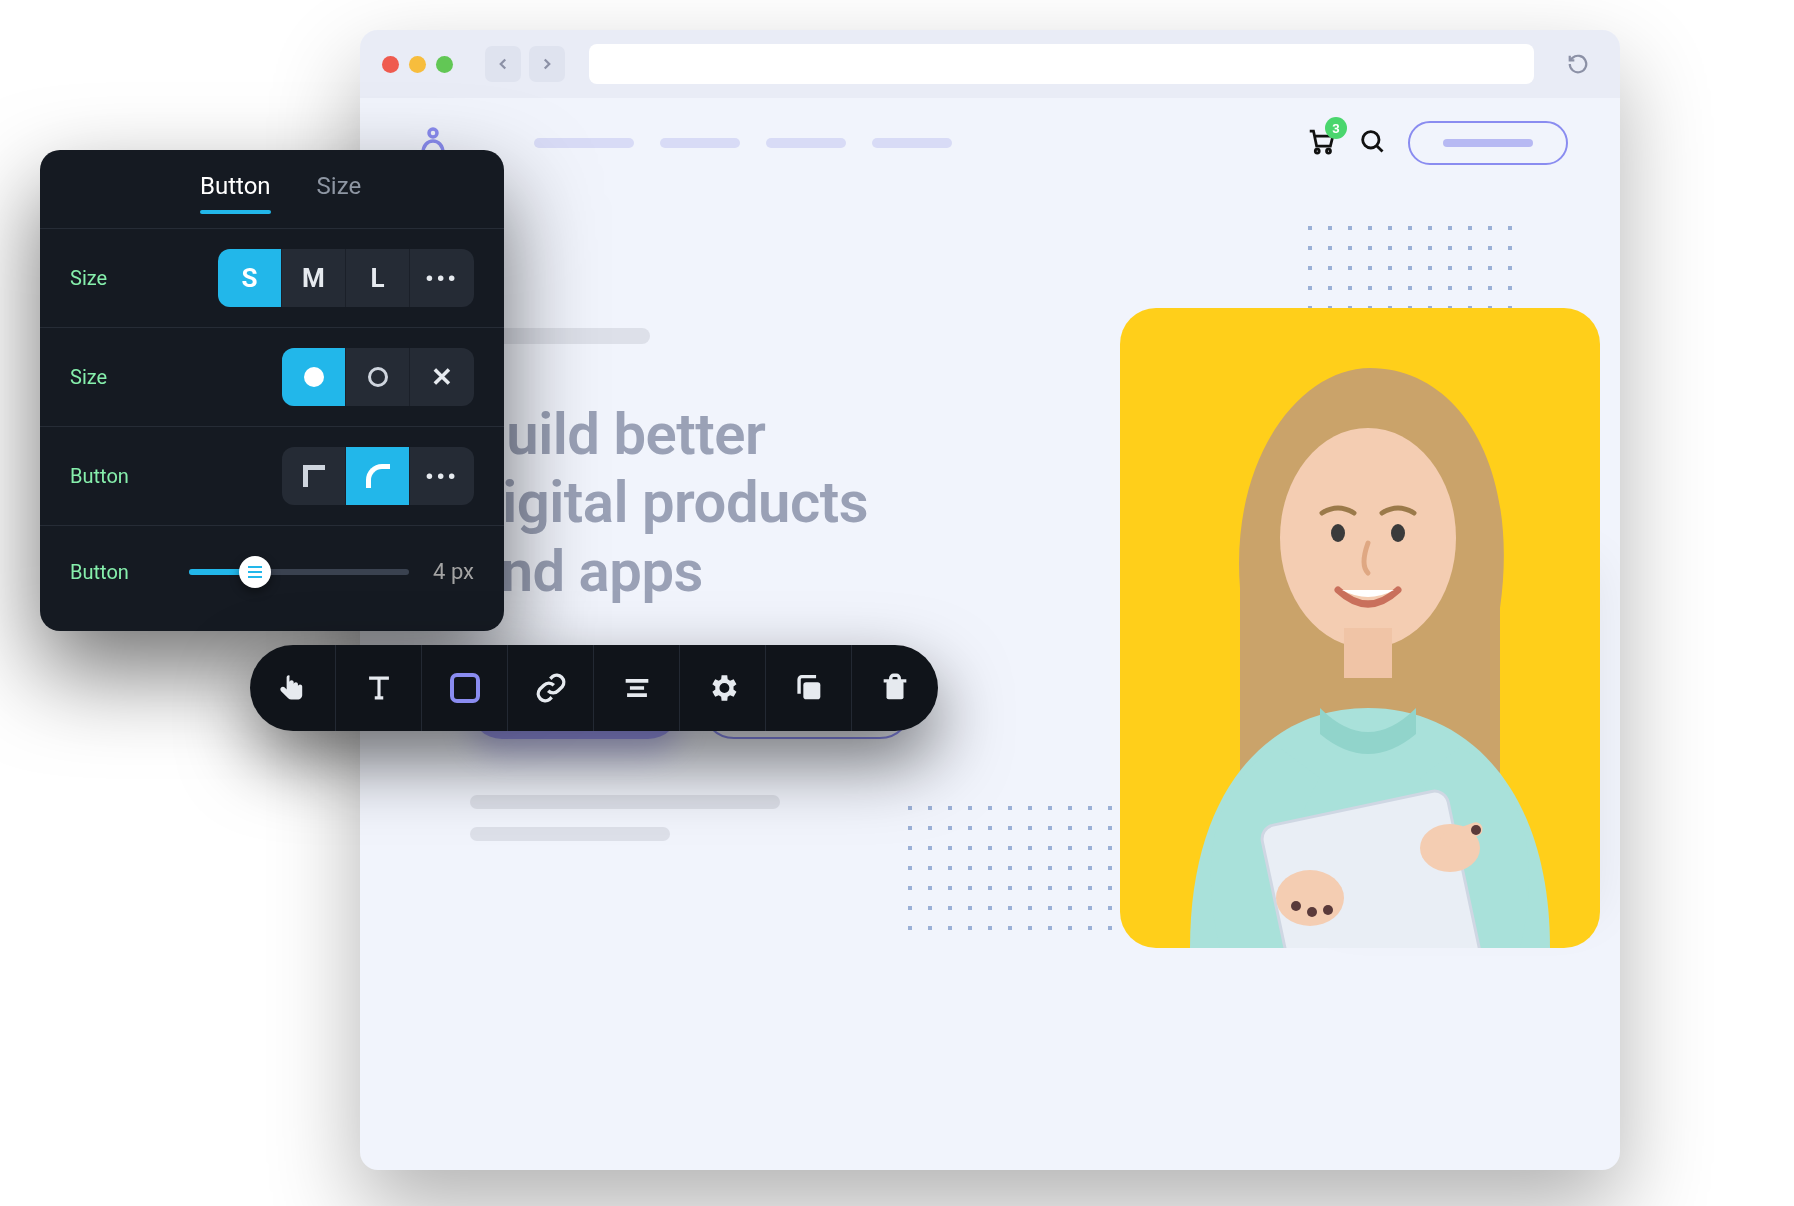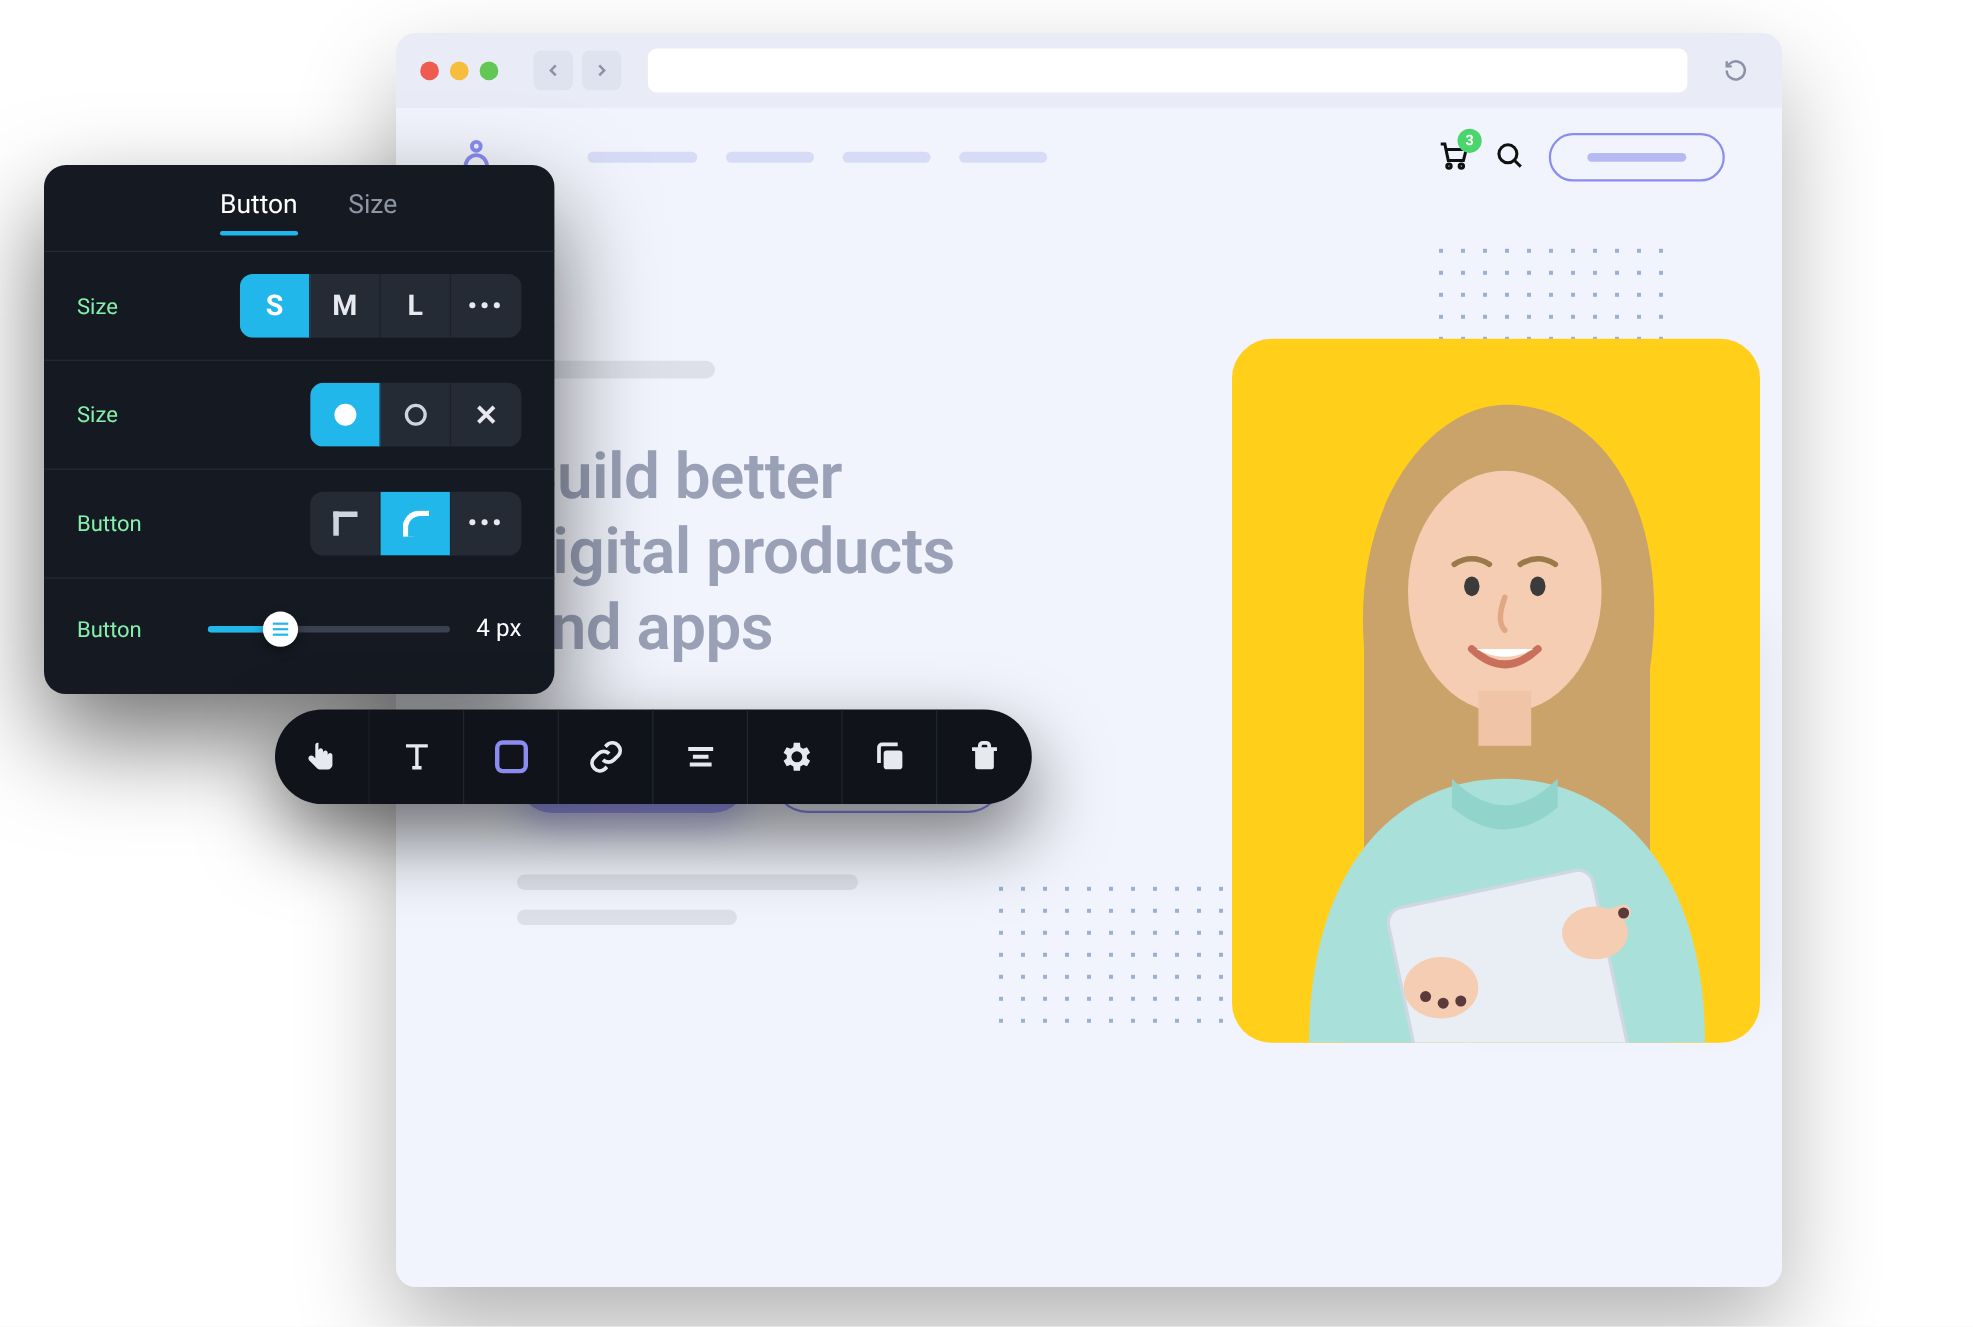--- a/index.html
+++ b/index.html
@@ -180,21 +180,21 @@
   .slider-track {
     position:relative; width:220px; height:6px; background:#3a4250; border-radius:3px;
   }
   .slider-fill { position:absolute; left:0; top:0; height:100%; background:#22b7ea; border-radius:3px; }
   .slider-thumb {
     position:absolute; top:50%; transform:translate(-50%,-50%);
     width:32px;height:32px;border-radius:50%;background:#fff;display:flex;align-items:center;justify-content:center;
     box-shadow:0 4px 10px rgba(0,0,0,0.4);
   }
   .slider-thumb span{ width:14px;height:2px;background:#22b7ea;box-shadow:0 -5px 0 #22b7ea,0 5px 0 #22b7ea; }
-  .slider-val { font-size:22px; color:#ffffff; }
+  .slider-val { font-size:22px; color:#a3a3a3; }
 
   
   .toolbar {
     position:absolute;
     left:250px; top:645px;
     display:flex;
     background:#10141a;
     border-radius:999px;
     box-shadow:0 30px 70px rgba(0,0,0,0.55);
     overflow:hidden;

